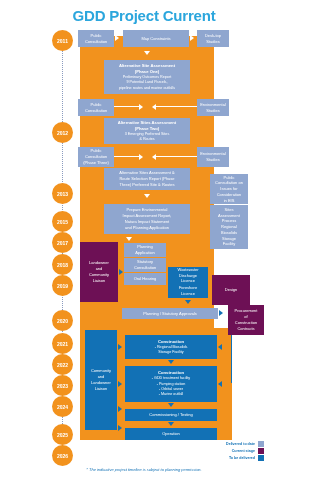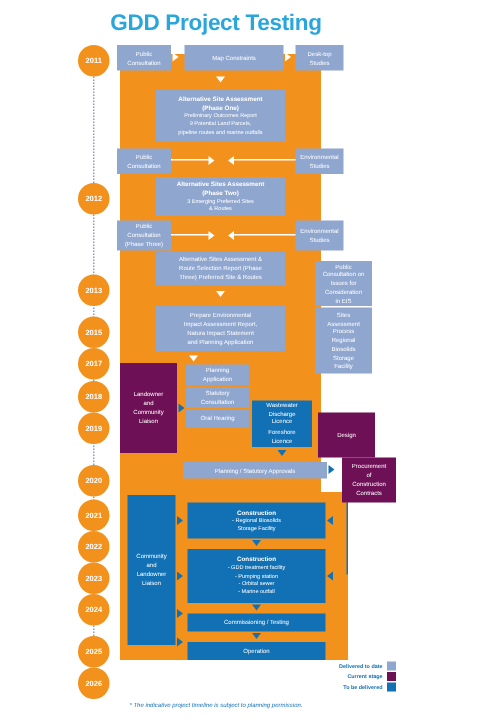--- a/index.html
+++ b/index.html
@@ -71,21 +71,21 @@
   .lg-label { font-size:3.6px; color:#1271b5; font-weight:bold; margin-right:3px; }
   .lg-sw { width:6px; height:6px; }
   .footnote {
     position:absolute; left:0; right:0; top:467px; text-align:center;
     font-size:4px; color:#1271b5; font-style:italic;
   }
 </style>
 </head>
 <body>
 
-<div id="page-title">GDD Project Testing</div>
+<div id="page-title">GDD Project Current</div>
 
 <div id="canvas">
 
   <div class="orange-bg" style="left:80px; top:36px; width:134px; height:206px;"></div>
   <div class="orange-bg" style="left:80px; top:242px; width:134px; height:86px;"></div>
   <div class="orange-bg" style="left:80px; top:328px; width:152px; height:112px;"></div>
 
   <div class="tl-line"></div>
   <div id="years">
       <div class="year" style="top: 30px;">

